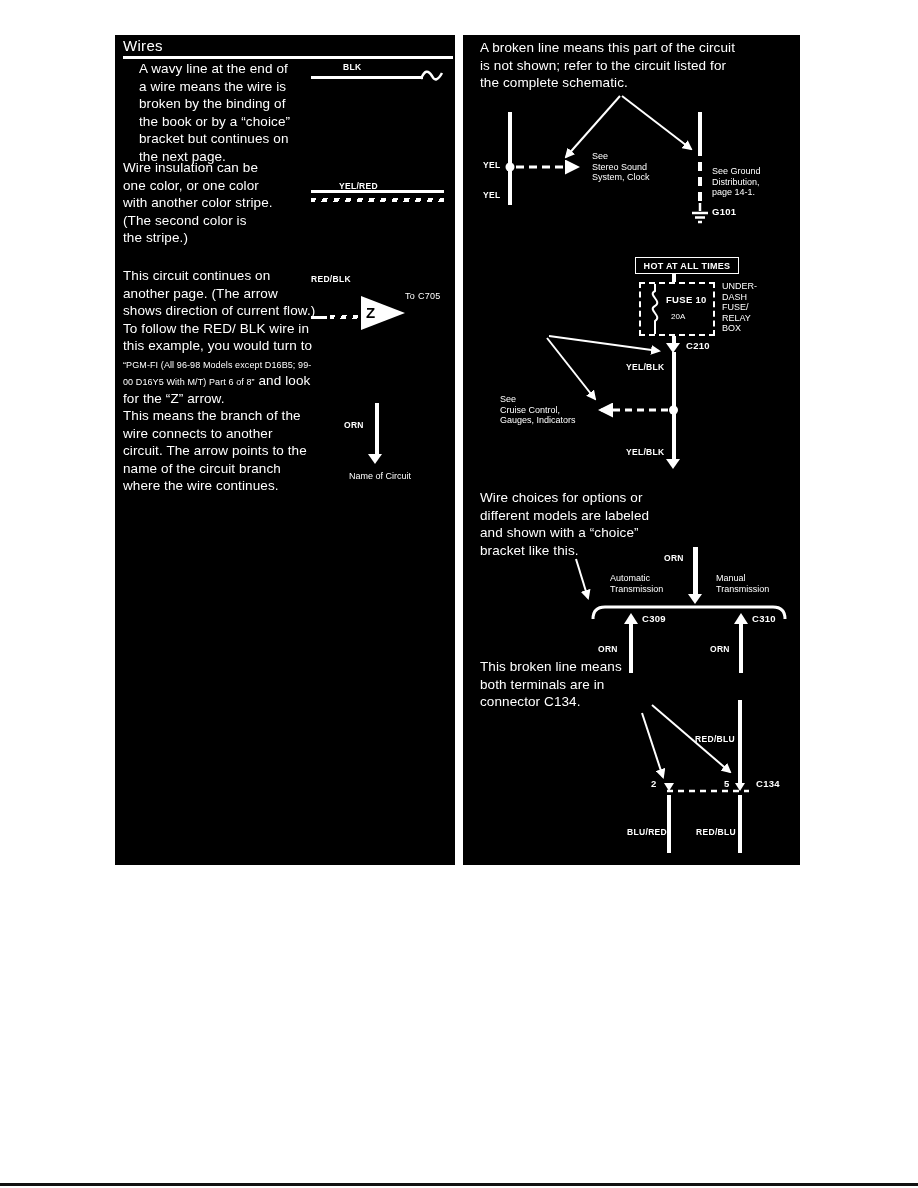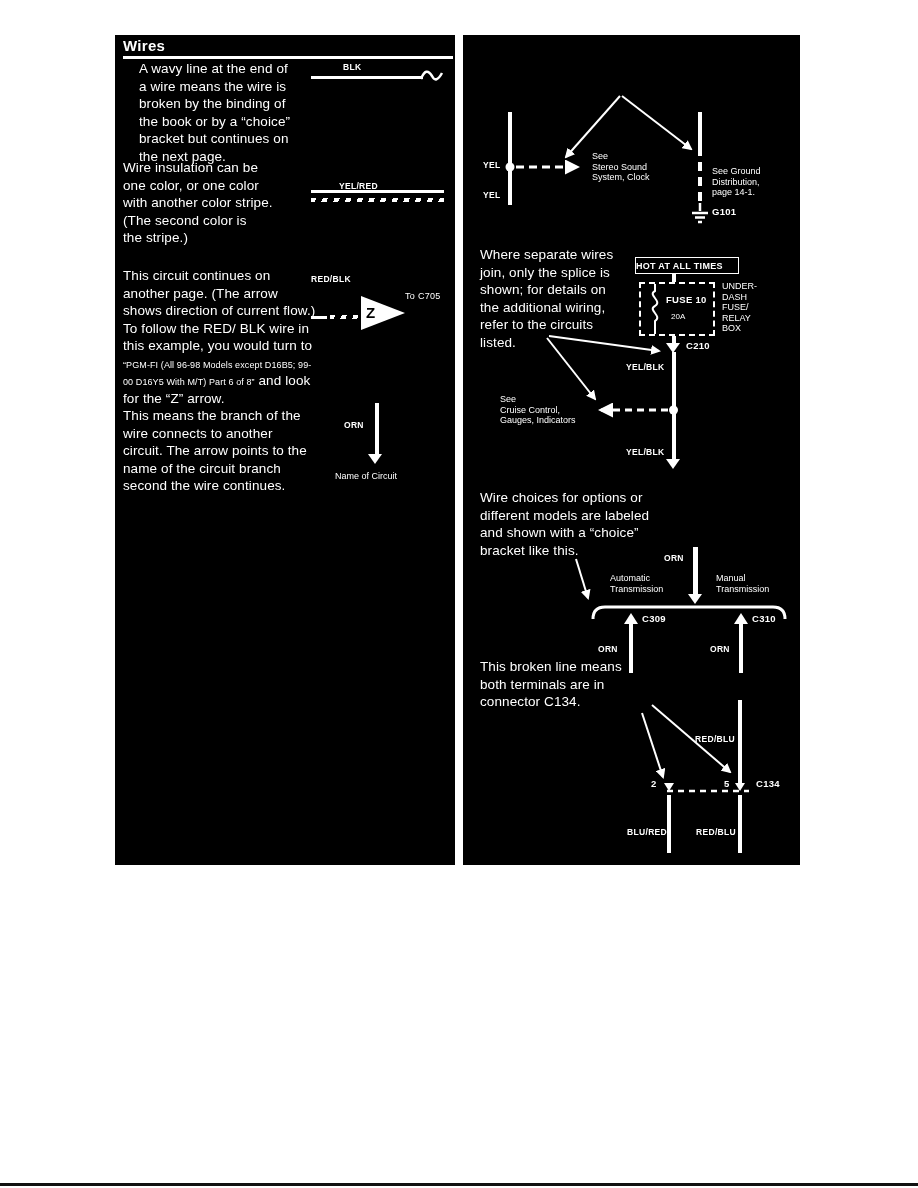--- a/index.html
+++ b/index.html
@@ -4,36 +4,36 @@
 <style>
   * { margin:0; padding:0; box-sizing:border-box; }
   html,body { background:#fff; }
   body { width:918px; height:1188px; font-family:"Liberation Sans", sans-serif; position:relative; }
   .page { position:relative; width:918px; height:1188px; background:#fff; overflow:hidden; }
   .page-edge { position:absolute; left:0; top:1183px; width:918px; height:3px; background:#111; }
   .panel { position:absolute; left:115px; top:35px; width:685px; height:830px; background:#000; color:#fff; }
   .overlay { position:absolute; left:0; top:0; z-index:1; }
   .a { position:absolute; z-index:2; }
   .divider { background:#fff; left:340px; top:0; width:8px; height:830px; }
-  .title { font-size:15px; font-weight:bold; letter-spacing:.3px; }
+  .title { font-size:15px; font-weight:normal; letter-spacing:.3px; }
   .rule { height:2.5px; background:#fff; }
   .para { font-size:13.5px; line-height:17.5px; white-space:pre-line; letter-spacing:.1px; }
   .smalltxt { font-size:9px; line-height:11px; }
   .lbl { font-size:8.5px; font-weight:bold; letter-spacing:.3px; }
   .lbl9 { font-size:9.5px; font-weight:bold; letter-spacing:.3px; }
   .tiny { font-size:8px; }
   .note { font-size:9px; line-height:10.5px; white-space:pre-line; }
   .noteb { font-weight:normal; }
   .wh { background:#fff; height:3px; }
   .wv { background:#fff; width:3.5px; }
   .stripe { height:4px; background:repeating-linear-gradient(110deg,#fff 0 5px,transparent 5px 11px); }
   .tri-down { width:0; height:0; border-left:7px solid transparent; border-right:7px solid transparent; border-top:10px solid #fff; }
   .tri-down.sm { border-left-width:5px; border-right-width:5px; border-top-width:8px; }
   .tri-up { width:0; height:0; border-left:7px solid transparent; border-right:7px solid transparent; border-bottom:11px solid #fff; }
-  .box { border:1.5px solid #fff; display:flex; align-items:center; }
+  .box { border:1.5px solid #fff; display:flex; align-items:center; justify-content:center; }
   .boxlbl { font-size:9px; font-weight:bold; letter-spacing:.3px; }
   .dbox { border:2px dashed #fff; }
   .zletter { color:#000; font-size:15px; font-weight:bold; z-index:3; }
 </style>
 </head>
 <body>
 
 <div class="page">
   <div class="panel">
 
@@ -96,43 +96,40 @@
     <div class="a lbl" style="left:196px;top:239px">RED/BLK</div>
     <div class="a wh" style="left:196px;top:281px;width:16px"></div>
     <div class="a stripe" style="left:215px;top:280px;width:28px"></div>
     <div class="a zletter" style="left:251px;top:269px">Z</div>
     <div class="a lbl" style="left:290px;top:256px;font-weight:normal;font-size:9px">To C705</div>
 
     <p class="a para" style="left:8px;top:372px">This means the branch of the
 wire connects to another
 circuit. The arrow points to the
 name of the circuit branch
-second the wire continues.</p>
+where the wire continues.</p>
     <div class="a lbl" style="left:229px;top:385px">ORN</div>
     <div class="a wv" style="left:260px;top:368px;width:4px;height:52px"></div>
     <div class="a tri-down" style="left:253px;top:419px"></div>
-    <div class="a note" style="left:220px;top:436px">Name of Circuit</div>
+    <div class="a note" style="left:234px;top:436px">Name of Circuit</div>
 
+    <p class="a para" style="left:365px;top:4px">A broken line means this part of the circuit
+is not shown; refer to the circuit listed for
+the complete schematic.</p>
     <div class="a wv" style="left:393px;top:77px;height:93px"></div>
     <div class="a lbl" style="left:368px;top:125px">YEL</div>
     <div class="a lbl" style="left:368px;top:155px">YEL</div>
     <div class="a note" style="left:477px;top:116px">See
 Stereo Sound
 System, Clock</div>
     <div class="a note" style="left:597px;top:131px">See Ground
 Distribution,
 page 14-1.</div>
     <div class="a lbl9" style="left:597px;top:171px">G101</div>
 
-    <p class="a para" style="left:365px;top:211px">Where separate wires
-join, only the splice is
-shown; for details on
-the additional wiring,
-refer to the circuits
-listed.</p>
     <div class="a box" style="left:520px;top:222px;width:104px;height:17px">
         <span class="boxlbl">HOT AT ALL TIMES</span>
       </div>
     <div class="a wv" style="left:557px;top:239px;height:8px"></div>
     <div class="a dbox" style="left:524px;top:247px;width:76px;height:54px"></div>
     <div class="a lbl9" style="left:551px;top:259px">FUSE 10</div>
     <div class="a tiny" style="left:556px;top:277px">20A</div>
     <div class="a note noteb" style="left:607px;top:246px">UNDER-
 DASH
 FUSE/

